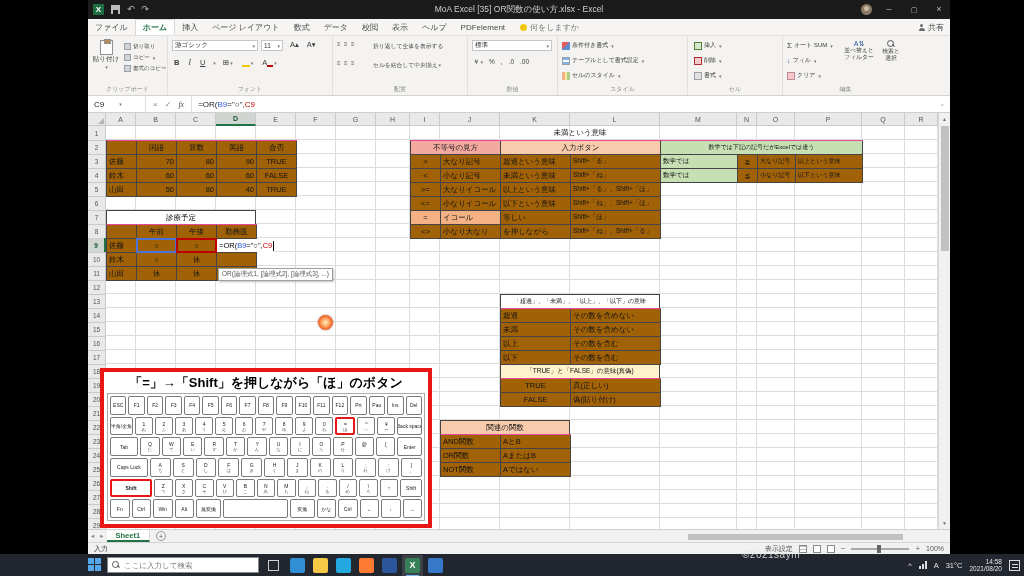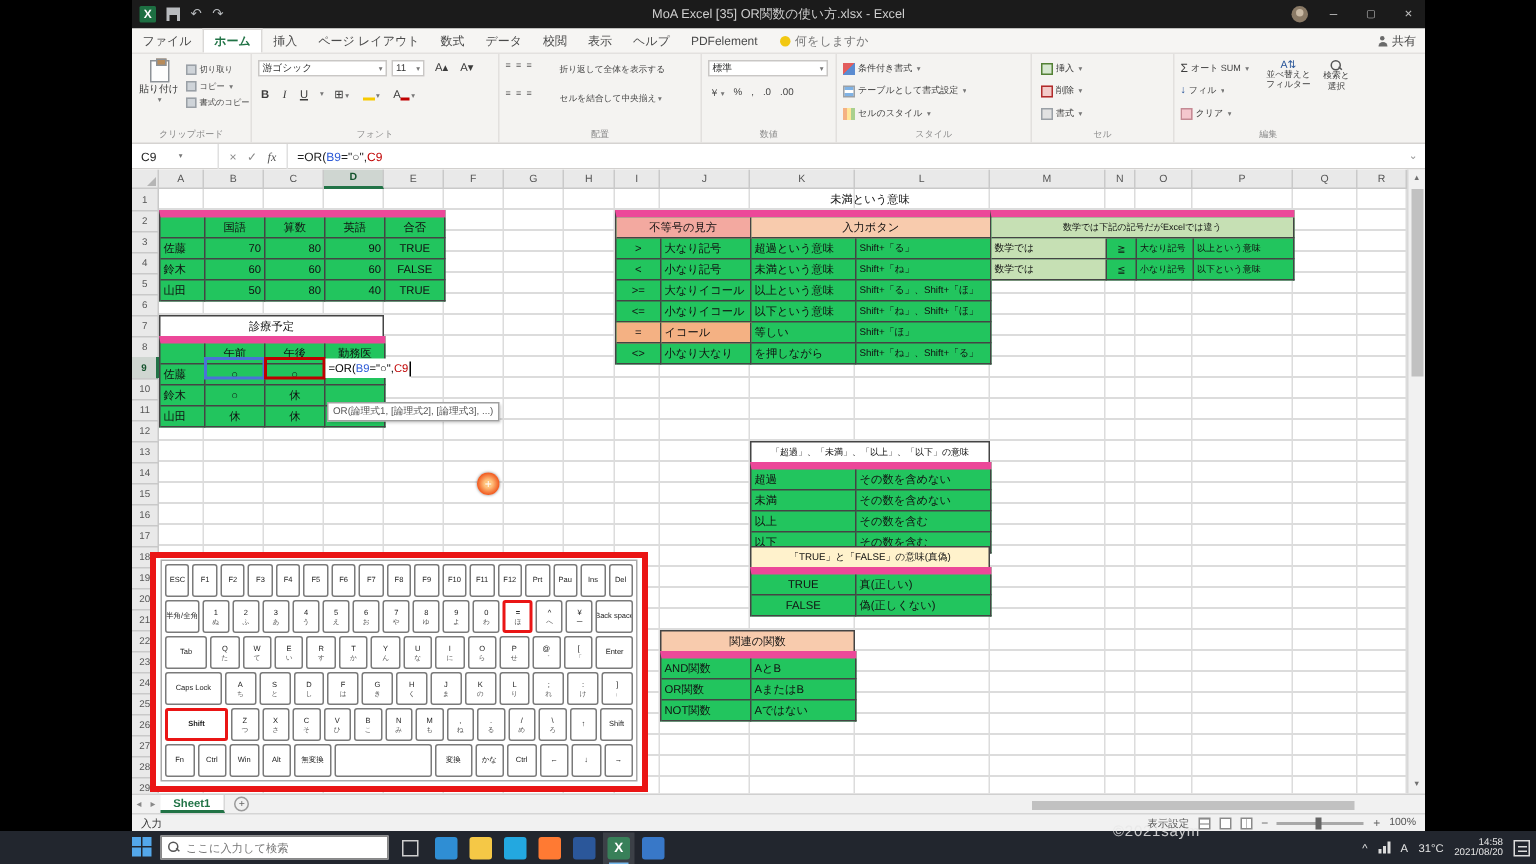--- a/index.html
+++ b/index.html
@@ -80,21 +80,21 @@
 .colhead-active{background:#cfd6d1;border-bottom:2px solid #217346;color:#14532d;font-weight:bold;}
 .rowheads{position:absolute;left:0;top:13px;width:18px;height:403px;background:#e9e9e9;overflow:hidden;}
 .rowhead{position:absolute;left:0;width:18px;height:15px;border-bottom:1px solid #c9c9c9;border-right:1px solid #c9c9c9;font-size:6.5px;color:#555;display:flex;align-items:center;justify-content:center;}
 .rowhead-active{background:#cfd6d1;border-right:2px solid #217346;color:#14532d;font-weight:bold;}
 .canvas{position:absolute;left:18px;top:13px;width:832px;height:403px;background-image:repeating-linear-gradient(to bottom,transparent 0 13px,#dcdcdc 13px 14px);}
 .vline{position:absolute;top:0;width:1px;height:403px;background:#dcdcdc;}
 
 
 .xfloat{position:absolute;display:flex;align-items:center;justify-content:center;font-size:7.5px;color:#111;z-index:3;white-space:nowrap;}
 .xtitle{position:absolute;display:flex;align-items:center;justify-content:center;font-size:7.5px;color:#111;z-index:3;background:#fff;border:1px solid #444;white-space:nowrap;}
-.xtable{position:absolute;display:grid;grid-auto-rows:14px;background:#22c55e;border-top:5px solid #ec4899;border-left:1px solid #444;z-index:3;font-size:7.5px;color:#111;}
+.xtable{position:absolute;display:grid;grid-auto-rows:14px;background:#a16207;border-top:1px solid #ec4899;border-left:1px solid #444;z-index:3;font-size:7.5px;color:#111;}
 .xtable>div{border-right:1px solid #444;border-bottom:1px solid #444;display:flex;align-items:center;padding:0 2px;white-space:nowrap;overflow:hidden;}
 .tc{justify-content:center;padding:0;}
 .trr{justify-content:flex-end;padding-right:3px;}
 .bg-pink{background:#f3a9a0;}
 .bg-peach{background:#f8cbad;}
 .bg-green{background:#c6e0b4;}
 .bg-yellow{background:#fff2cc;}
 .bg-orange{background:#f4b183;}
 .fs6{font-size:6px;}
 .fs65{font-size:6.5px;}
@@ -558,34 +558,35 @@
         <div>その数を含む</div>
         <div>以下</div>
         <div>その数を含む</div>
       </div>
 
       <div class="xtitle bg-yellow fs65" style="left:412px;top:251px;width:160px;height:15px;">「TRUE」と「FALSE」の意味(真偽)</div>
       <div class="xtable" style="left:412px;top:265px;grid-template-columns:70px 90px;">
         <div class="tc">TRUE</div>
         <div>真(正しい)</div>
         <div class="tc">FALSE</div>
-        <div>偽(正しくない)</div>
+        <div>偽(貼り付け)</div>
       </div>
 
       <div class="xtitle bg-peach" style="left:352px;top:307px;width:130px;height:15px;">関連の関数</div>
       <div class="xtable" style="left:352px;top:321px;grid-template-columns:60px 70px;">
         <div>AND関数</div>
         <div>AとB</div>
         <div>OR関数</div>
         <div>AまたはB</div>
         <div>NOT関数</div>
         <div>Aではない</div>
       </div>
 
       <div class="anno">
+        <div class="anno-caption">「=」→「Shift」を押しながら「ほ」のボタン</div>
         <div class="kb">
             <div class="kb-row">
               <div class="kb-key" style="flex: 1 1 0px;">
                 <div class="kb-l">ESC</div>
               </div>
               <div class="kb-key" style="flex: 1 1 0px;">
                 <div class="kb-l">F1</div>
               </div>
               <div class="kb-key" style="flex: 1 1 0px;">
                 <div class="kb-l">F2</div>

